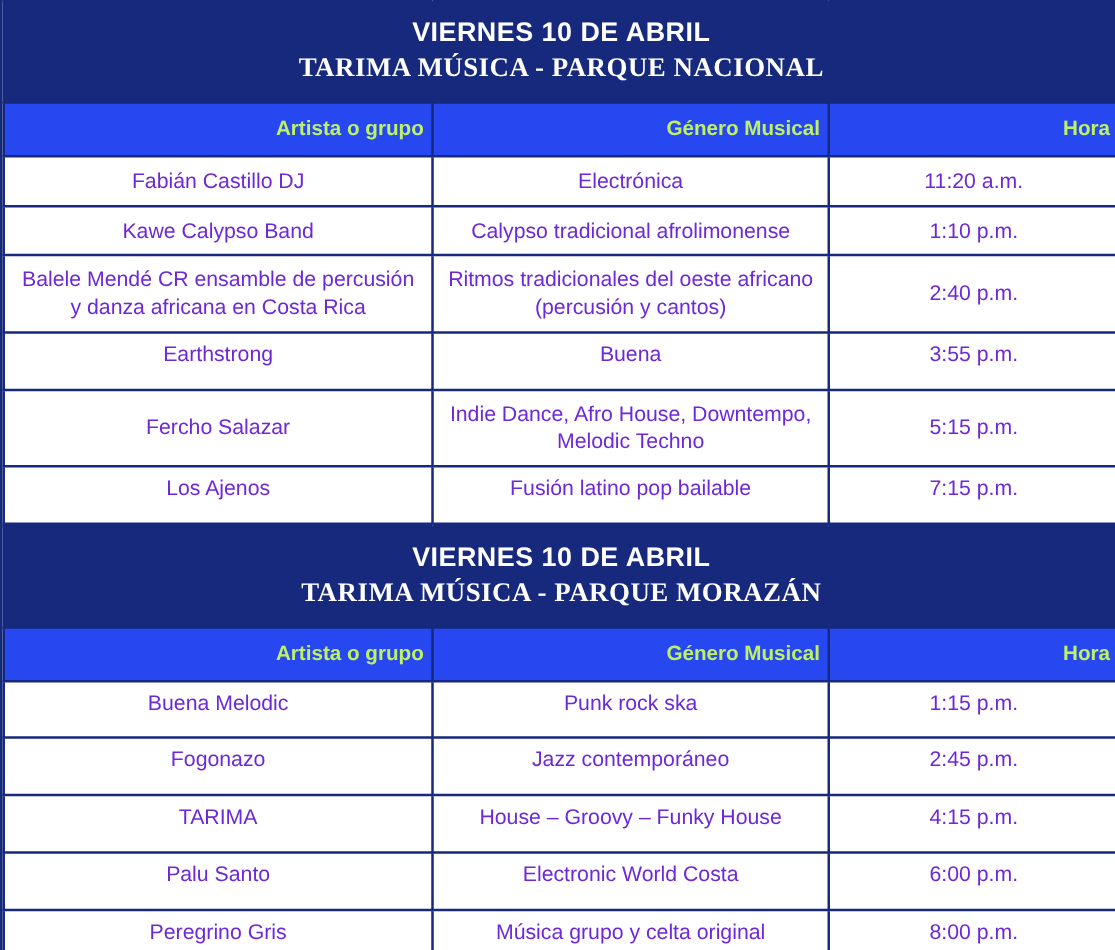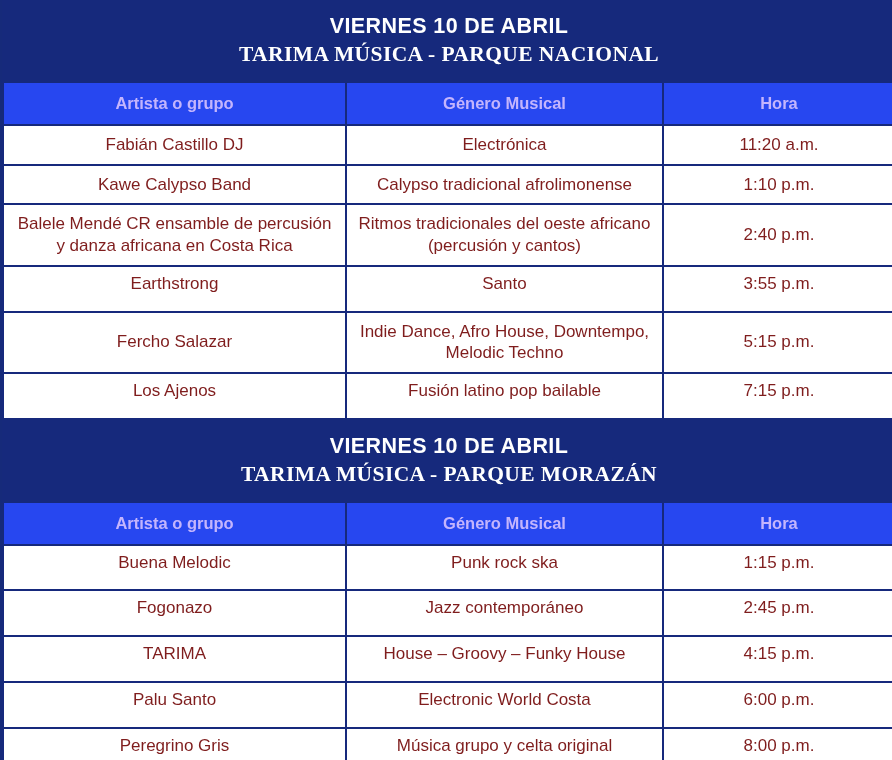--- a/index.html
+++ b/index.html
@@ -38,32 +38,32 @@
     letter-spacing: 0.4px;
     line-height: 1.32;
     padding: 10px 6px 12px 6px;
     border: 2px solid #16297c;
   }
   .section-title .l1 { display: block; }
   .section-title .l2 { display: block; font-family: Liberation Serif, serif; }
 
   thead.col-head th {
     background: #2747f0;
-    color: #c4b5fd;
+    color: #bef264;
     font-weight: bold;
     font-size: 16.5px;
-    text-align: center;
+    text-align: right;
     padding: 11px 6px;
     border: 2px solid #16297c;
   }
   tbody.rows td {
     border: 2px solid #16297c;
     text-align: center;
     font-size: 17px;
-    color: #7f1d1d;
+    color: #6d28d9;
     padding: 8px 10px;
     line-height: 1.28;
     font-weight: 400;
     background: #ffffff;
   }
   tbody.rows td.tight {
     padding-top: 6px;
     padding-bottom: 16px;
   }
 </style>
@@ -104,21 +104,21 @@
         <td>Calypso tradicional afrolimonense</td>
         <td>1:10 p.m.</td>
       </tr>
       <tr>
         <td>Balele Mendé CR ensamble de percusión y danza africana en Costa Rica</td>
         <td>Ritmos tradicionales del oeste africano (percusión y cantos)</td>
         <td>2:40 p.m.</td>
       </tr>
       <tr>
         <td class="tight">Earthstrong</td>
-        <td class="tight">Santo</td>
+        <td class="tight">Buena</td>
         <td class="tight">3:55 p.m.</td>
       </tr>
       <tr>
         <td>Fercho Salazar</td>
         <td>Indie Dance, Afro House, Downtempo, Melodic Techno</td>
         <td>5:15 p.m.</td>
       </tr>
       <tr>
         <td class="tight">Los Ajenos</td>
         <td class="tight">Fusión latino pop bailable</td>

